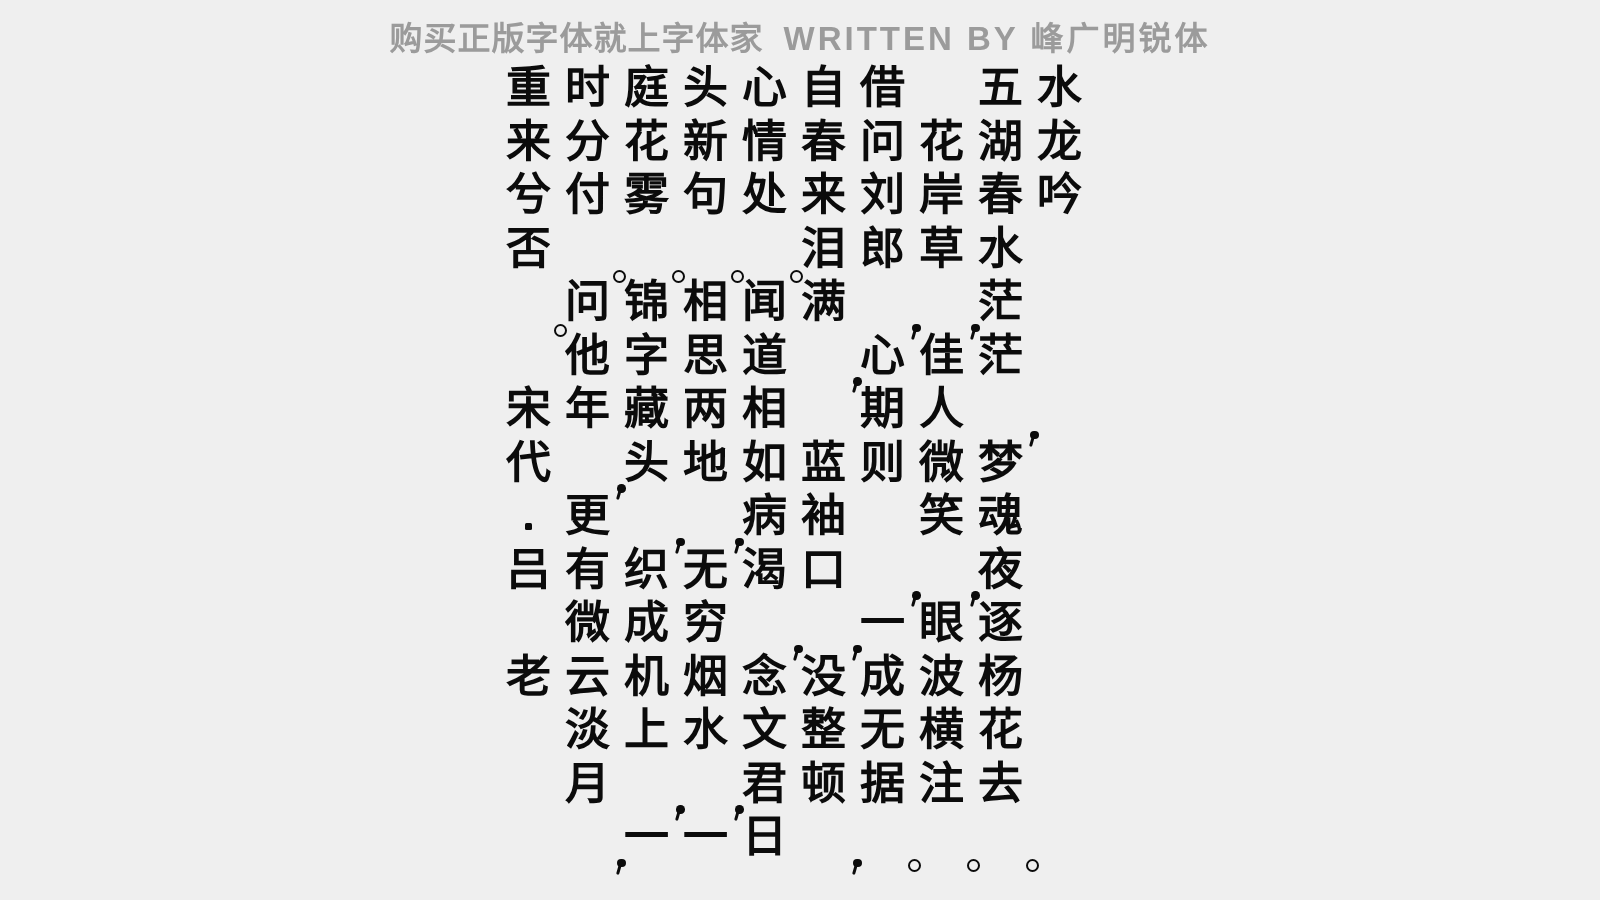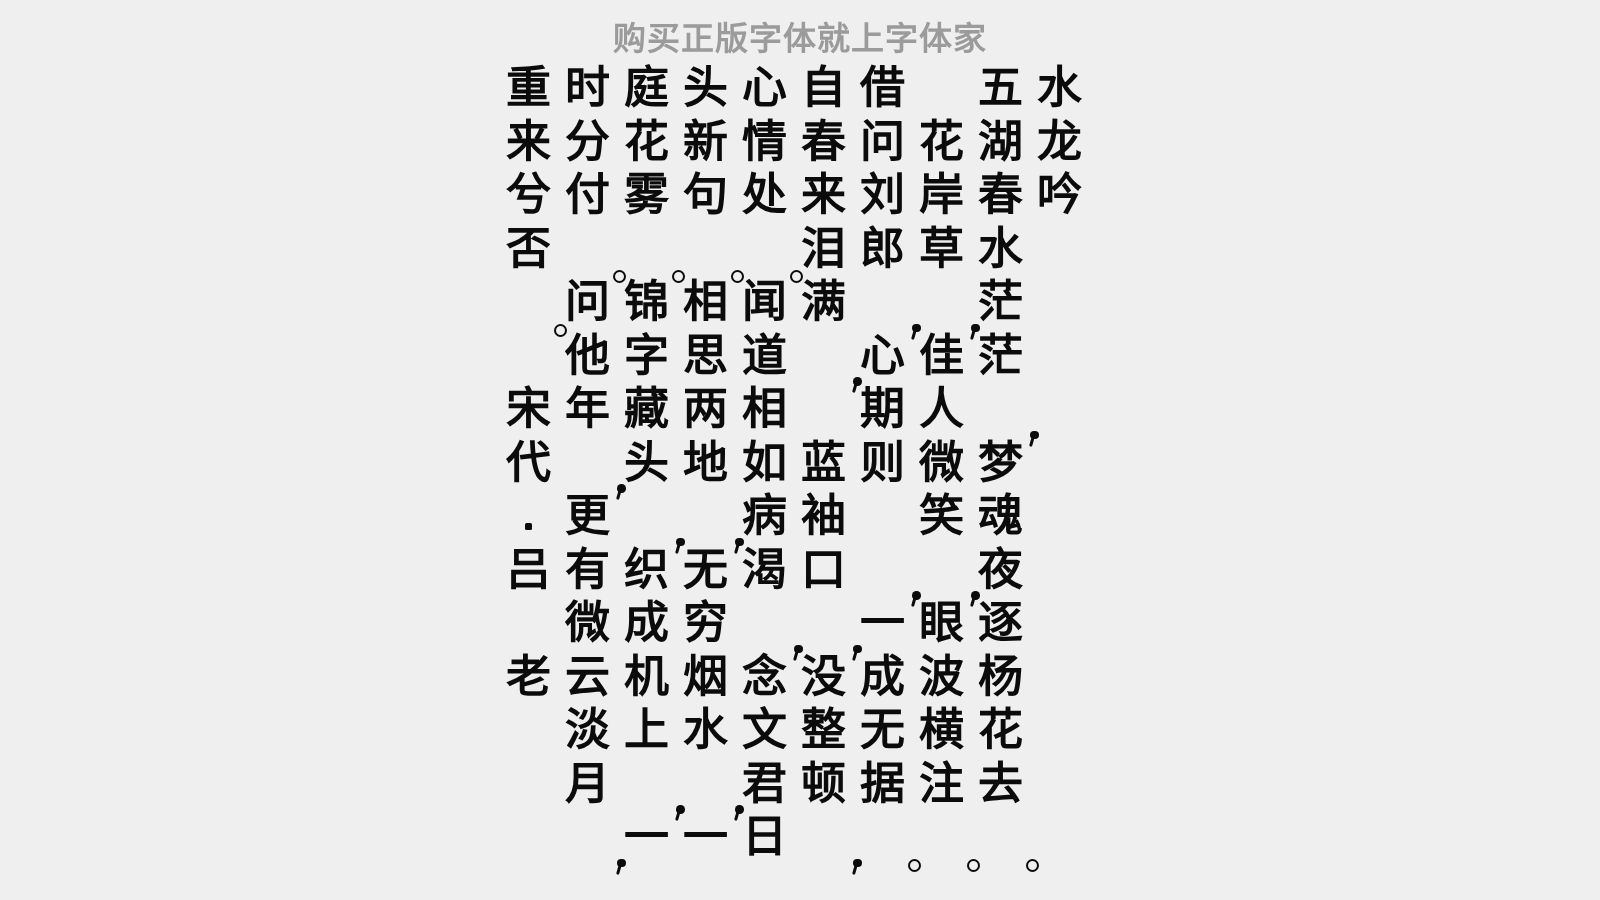--- a/index.html
+++ b/index.html
@@ -101,20 +101,24 @@
     margin-left: -3.5px;
     background: #0b0b0b;
     border-radius: 1.5px;
   }
 </style>
 </head>
 <body>
 
 <div class="header">
   <span class="cn">购买正版字体就上字体家</span>
+  <span class="en">
+    <span>WRITTEN BY</span>
+    <span>峰广明锐体</span>
+  </span>
 </div>
 
 <div class="poem-grid">
     <div class="poem-col">
       <div class="cell">水</div>
       <div class="cell">龙</div>
       <div class="cell">吟</div>
       <div class="cell"></div>
       <div class="cell"></div>
       <div class="cell"></div>

